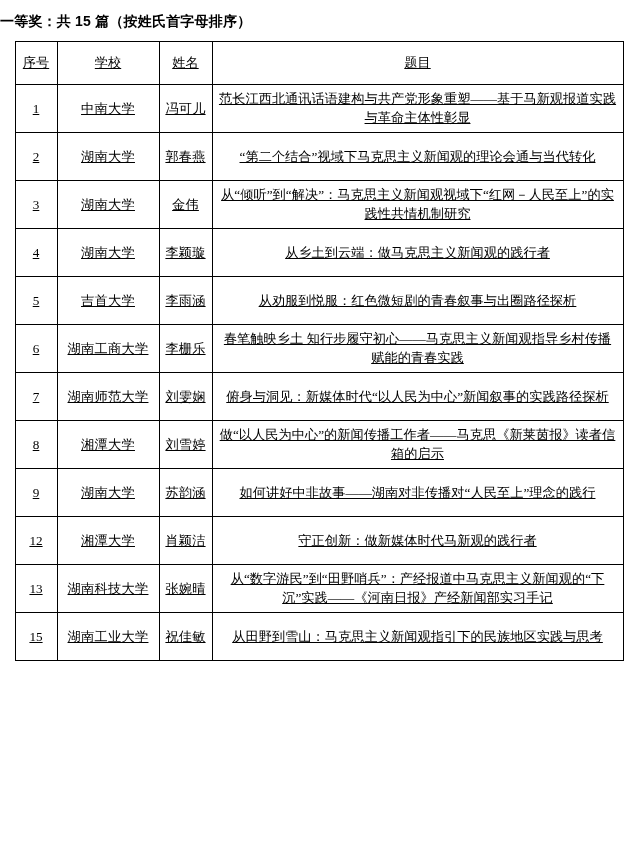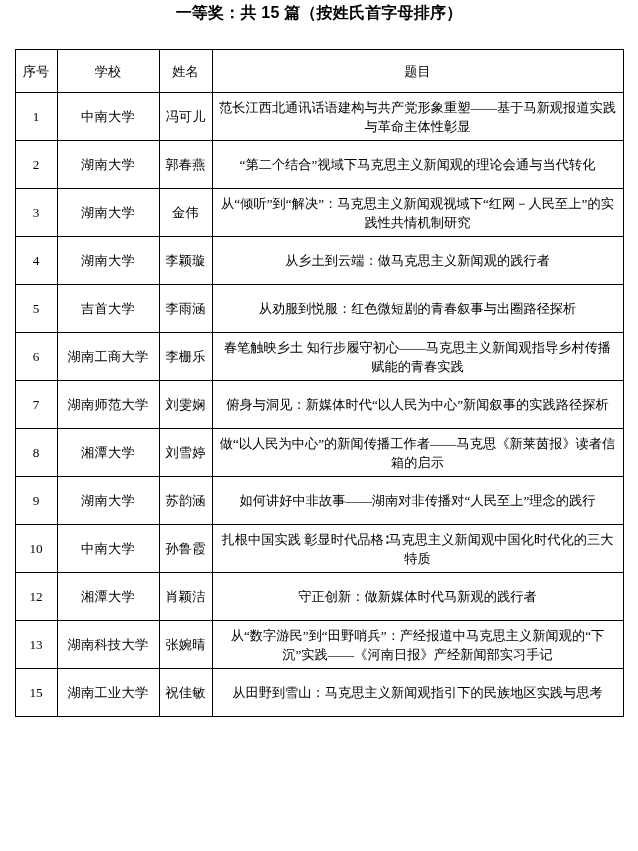--- a/index.html
+++ b/index.html
@@ -14,35 +14,36 @@
     font-family: "Liberation Serif", "DejaVu Serif", serif;
     color: #000000;
   }
   .page {
     position: relative;
     width: 638px;
     height: 851px;
     box-sizing: border-box;
   }
   .doc-title {
-    text-align: center;
+    text-align: left;
     font-weight: bold;
-    font-size: 16px;
+    font-size: 14px;
     letter-spacing: 0.2px;
     line-height: 1.2;
-    padding-top: 3px;
+    padding-top: 13px;
     padding-bottom: 11px;
     font-family: "Liberation Sans", "DejaVu Sans", sans-serif;
   }
   table.award-table {
     border-collapse: collapse;
     table-layout: fixed;
-    margin: 16px auto;
+    margin: 0 auto;
     width: 608px;
     border: 1.4px solid #000;
+    text-decoration: underline;
   }
   table.award-table td,
   table.award-table th {
     border: 1px solid #000;
     padding: 3px 5px;
     vertical-align: middle;
     font-size: 13.2px;
     line-height: 1.45;
     font-weight: normal;
   }
@@ -152,26 +153,20 @@
           <td class="cell-name">刘雪婷</td>
           <td class="cell-title">做“以人民为中心”的新闻传播工作者——马克思《新莱茵报》读者信箱的启示</td>
         </tr>
         <tr>
           <td class="cell-no">9</td>
           <td class="cell-school">湖南大学</td>
           <td class="cell-name">苏韵涵</td>
           <td class="cell-title">如何讲好中非故事——湖南对非传播对“人民至上”理念的践行</td>
         </tr>
         <tr>
-          <td class="cell-no">10</td>
-          <td class="cell-school">中南大学</td>
-          <td class="cell-name">孙鲁霞</td>
-          <td class="cell-title">扎根中国实践 彰显时代品格∶马克思主义新闻观中国化时代化的三大特质</td>
-        </tr>
-        <tr>
           <td class="cell-no">12</td>
           <td class="cell-school">湘潭大学</td>
           <td class="cell-name">肖颖洁</td>
           <td class="cell-title">守正创新：做新媒体时代马新观的践行者</td>
         </tr>
         <tr>
           <td class="cell-no">13</td>
           <td class="cell-school">湖南科技大学</td>
           <td class="cell-name">张婉晴</td>
           <td class="cell-title">从“数字游民”到“田野哨兵”：产经报道中马克思主义新闻观的“下沉”实践——《河南日报》产经新闻部实习手记</td>

